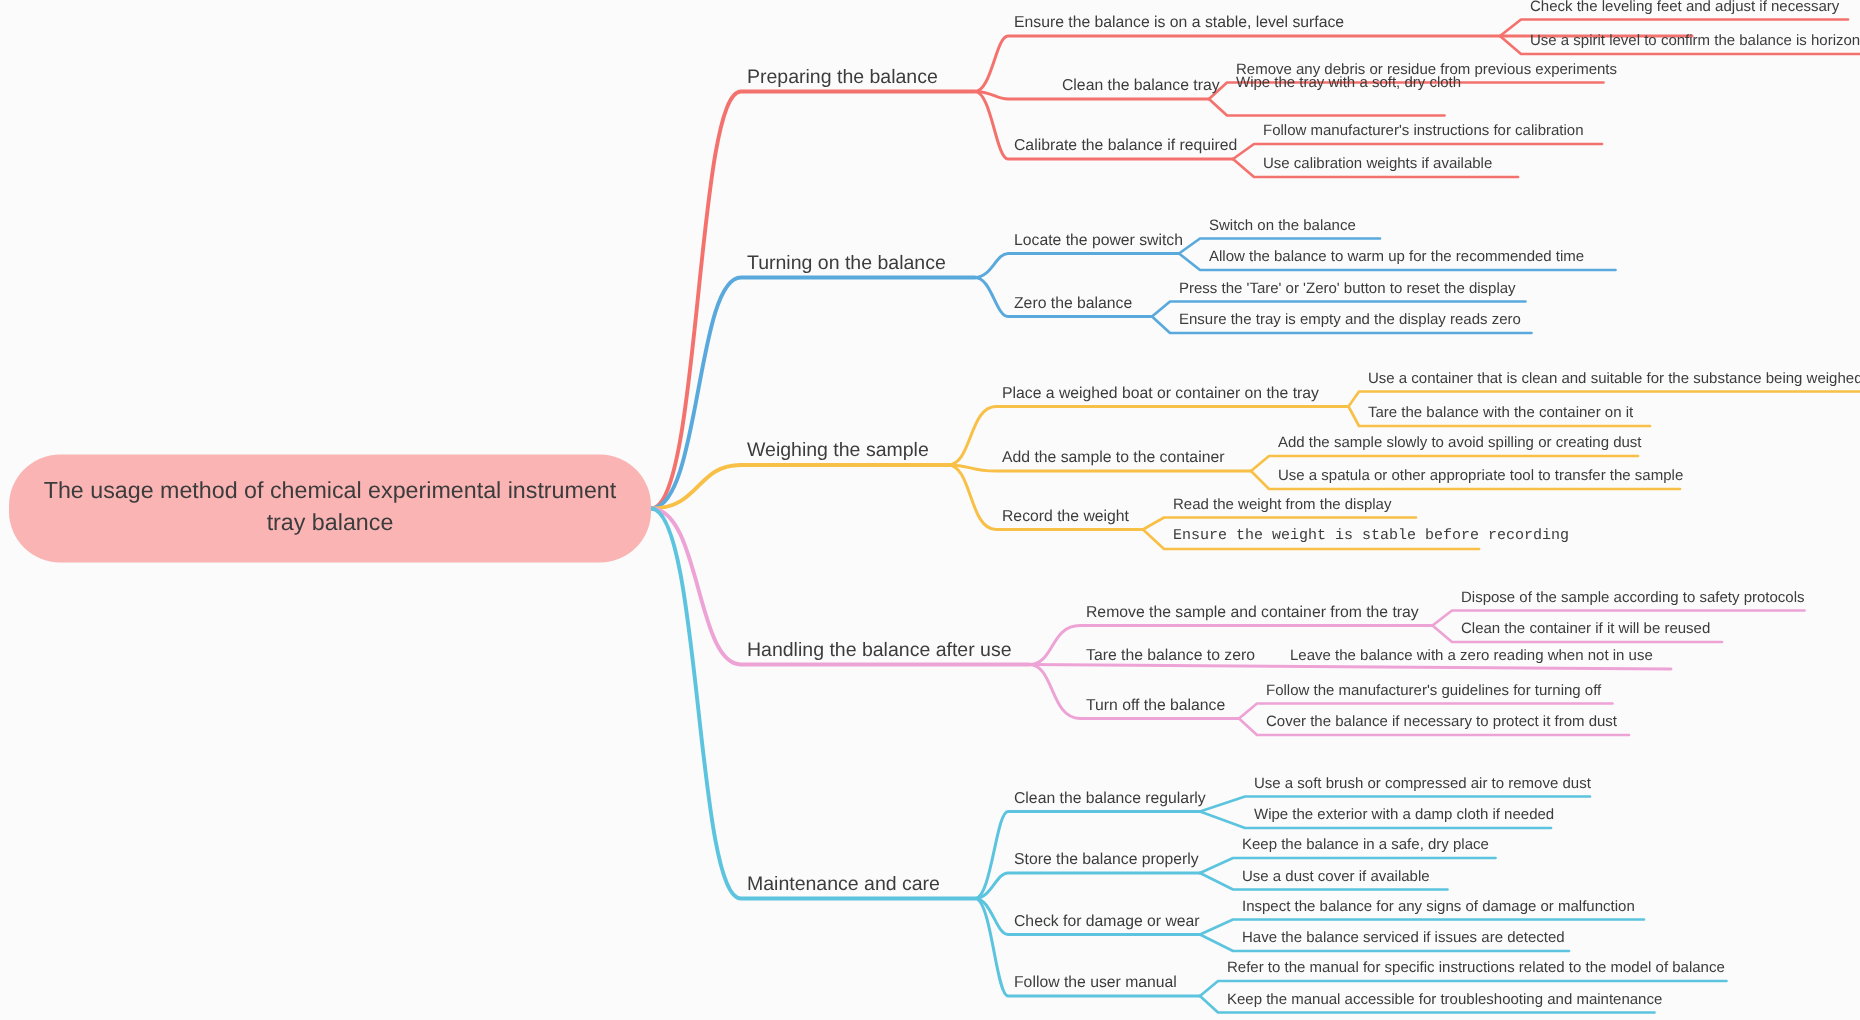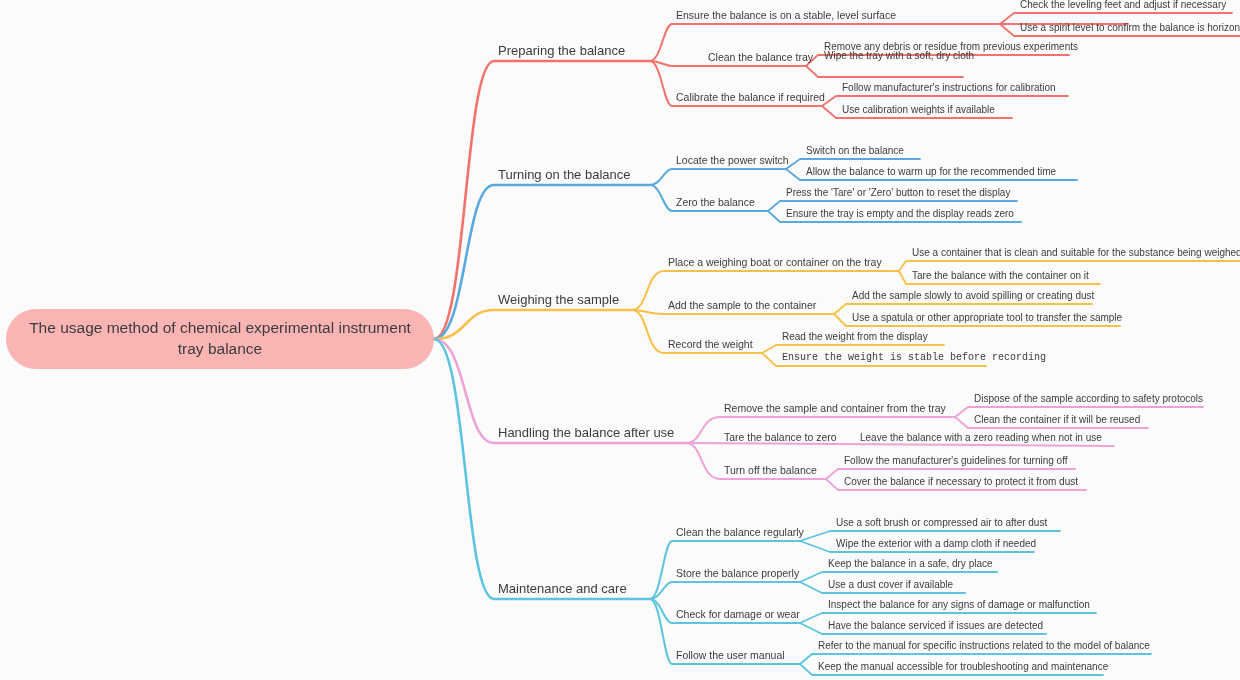--- a/index.html
+++ b/index.html
@@ -72,60 +72,60 @@
       <path d="M 800 582 L 822 572 L 997 572" stroke="#5cc4de" stroke-width="1.8" fill="none" stroke-linecap="round" stroke-linejoin="round"></path>
       <path d="M 800 582 L 822 593 L 965 593" stroke="#5cc4de" stroke-width="1.8" fill="none" stroke-linecap="round" stroke-linejoin="round"></path>
       <path d="M 650 599 C 661 599, 664 623, 672 623 L 800 623" stroke="#5cc4de" stroke-width="2" fill="none" stroke-linecap="round" stroke-linejoin="round"></path>
       <path d="M 800 623 L 822 613 L 1096 613" stroke="#5cc4de" stroke-width="1.8" fill="none" stroke-linecap="round" stroke-linejoin="round"></path>
       <path d="M 800 623 L 822 634 L 1046 634" stroke="#5cc4de" stroke-width="1.8" fill="none" stroke-linecap="round" stroke-linejoin="round"></path>
       <path d="M 650 599 C 661 599, 664 664, 672 664 L 800 664" stroke="#5cc4de" stroke-width="2" fill="none" stroke-linecap="round" stroke-linejoin="round"></path>
       <path d="M 800 664 L 812 654 L 1151 654" stroke="#5cc4de" stroke-width="1.8" fill="none" stroke-linecap="round" stroke-linejoin="round"></path>
       <path d="M 800 664 L 812 675 L 1103 675" stroke="#5cc4de" stroke-width="1.8" fill="none" stroke-linecap="round" stroke-linejoin="round"></path>
     </svg>
   <div id="labels">
-      <div class="root-node" style="left: 6px; top: 339px; width: 428px; height: 60px; background: rgb(250, 180, 180); color: rgb(60, 60, 60);">The usage method of chemical experimental instrument tray balance</div>
+      <div class="root-node" style="left: 6px; top: 339px; width: 428px; height: 72px; background: rgb(250, 180, 180); color: rgb(60, 60, 60);">The usage method of chemical experimental instrument tray balance</div>
       <div class="node-label lvl1" style="left: 498px; top: 58px;">Preparing the balance</div>
       <div class="node-label lvl2" style="left: 676px; top: 21px;">Ensure the balance is on a stable, level surface</div>
       <div class="node-label lvl3" style="left: 1020px; top: 10px;">Check the leveling feet and adjust if necessary</div>
       <div class="node-label lvl3" style="left: 1020px; top: 33px;">Use a spirit level to confirm the balance is horizontal</div>
       <div class="node-label lvl2" style="left: 676px; top: 63px; margin-left: 32px;">Clean the balance tray</div>
       <div class="node-label lvl3" style="left: 824px; top: 52px;">Remove any debris or residue from previous experiments</div>
       <div class="node-label lvl3" style="left: 824px; top: 61px; text-align: right;">Wipe the tray with a soft, dry cloth</div>
       <div class="node-label lvl2" style="left: 676px; top: 103px;">Calibrate the balance if required</div>
       <div class="node-label lvl3" style="left: 842px; top: 93px;">Follow manufacturer's instructions for calibration</div>
       <div class="node-label lvl3" style="left: 842px; top: 115px;">Use calibration weights if available</div>
       <div class="node-label lvl1" style="left: 498px; top: 182px;">Turning on the balance</div>
       <div class="node-label lvl2" style="left: 676px; top: 166px;">Locate the power switch</div>
       <div class="node-label lvl3" style="left: 806px; top: 156px;">Switch on the balance</div>
       <div class="node-label lvl3" style="left: 806px; top: 177px;">Allow the balance to warm up for the recommended time</div>
       <div class="node-label lvl2" style="left: 676px; top: 208px;">Zero the balance</div>
       <div class="node-label lvl3" style="left: 786px; top: 198px;">Press the 'Tare' or 'Zero' button to reset the display</div>
       <div class="node-label lvl3" style="left: 786px; top: 219px;">Ensure the tray is empty and the display reads zero</div>
       <div class="node-label lvl1" style="left: 498px; top: 307px;">Weighing the sample</div>
-      <div class="node-label lvl2" style="left: 668px; top: 268px;">Place a weighing boat or container on the tray</div>
+      <div class="node-label lvl2" style="left: 668px; top: 268px;">Place a weighed boat or container on the tray</div>
       <div class="node-label lvl3" style="left: 912px; top: 258px;">Use a container that is clean and suitable for the substance being weighed</div>
       <div class="node-label lvl3" style="left: 912px; top: 281px;">Tare the balance with the container on it</div>
       <div class="node-label lvl2" style="left: 668px; top: 311px;">Add the sample to the container</div>
       <div class="node-label lvl3" style="left: 852px; top: 301px;">Add the sample slowly to avoid spilling or creating dust</div>
       <div class="node-label lvl3" style="left: 852px; top: 323px;">Use a spatula or other appropriate tool to transfer the sample</div>
       <div class="node-label lvl2" style="left: 668px; top: 350px;">Record the weight</div>
       <div class="node-label lvl3" style="left: 782px; top: 342px;">Read the weight from the display</div>
       <div class="node-label lvl3" style="left: 782px; top: 363px; font-family: Liberation Mono, monospace;">Ensure the weight is stable before recording</div>
       <div class="node-label lvl1" style="left: 498px; top: 440px;">Handling the balance after use</div>
       <div class="node-label lvl2" style="left: 724px; top: 414px;">Remove the sample and container from the tray</div>
       <div class="node-label lvl3" style="left: 974px; top: 404px;">Dispose of the sample according to safety protocols</div>
       <div class="node-label lvl3" style="left: 974px; top: 425px;">Clean the container if it will be reused</div>
       <div class="node-label lvl2" style="left: 724px; top: 443px;">Tare the balance to zero</div>
       <div class="node-label lvl3" style="left: 860px; top: 443px;">Leave the balance with a zero reading when not in use</div>
       <div class="node-label lvl2" style="left: 724px; top: 476px;">Turn off the balance</div>
       <div class="node-label lvl3" style="left: 844px; top: 466px;">Follow the manufacturer's guidelines for turning off</div>
       <div class="node-label lvl3" style="left: 844px; top: 487px;">Cover the balance if necessary to protect it from dust</div>
       <div class="node-label lvl1" style="left: 498px; top: 596px;">Maintenance and care</div>
       <div class="node-label lvl2" style="left: 676px; top: 538px;">Clean the balance regularly</div>
-      <div class="node-label lvl3" style="left: 836px; top: 528px;">Use a soft brush or compressed air to after dust</div>
+      <div class="node-label lvl3" style="left: 836px; top: 528px;">Use a soft brush or compressed air to remove dust</div>
       <div class="node-label lvl3" style="left: 836px; top: 549px;">Wipe the exterior with a damp cloth if needed</div>
       <div class="node-label lvl2" style="left: 676px; top: 579px;">Store the balance properly</div>
       <div class="node-label lvl3" style="left: 828px; top: 569px;">Keep the balance in a safe, dry place</div>
       <div class="node-label lvl3" style="left: 828px; top: 590px;">Use a dust cover if available</div>
       <div class="node-label lvl2" style="left: 676px; top: 620px;">Check for damage or wear</div>
       <div class="node-label lvl3" style="left: 828px; top: 610px;">Inspect the balance for any signs of damage or malfunction</div>
       <div class="node-label lvl3" style="left: 828px; top: 631px;">Have the balance serviced if issues are detected</div>
       <div class="node-label lvl2" style="left: 676px; top: 661px;">Follow the user manual</div>
       <div class="node-label lvl3" style="left: 818px; top: 651px;">Refer to the manual for specific instructions related to the model of balance</div>
       <div class="node-label lvl3" style="left: 818px; top: 672px;">Keep the manual accessible for troubleshooting and maintenance</div>

